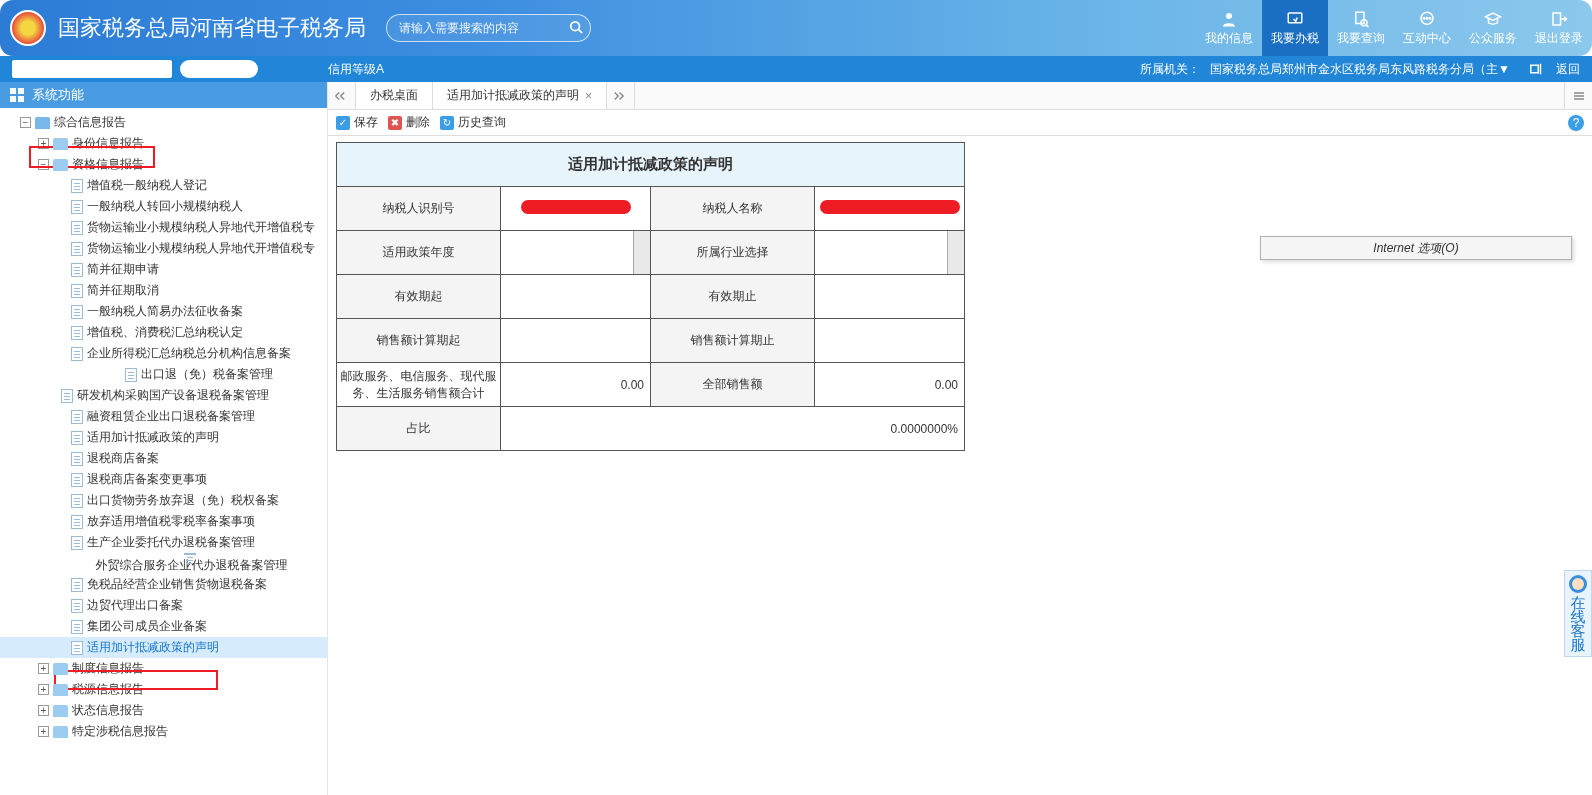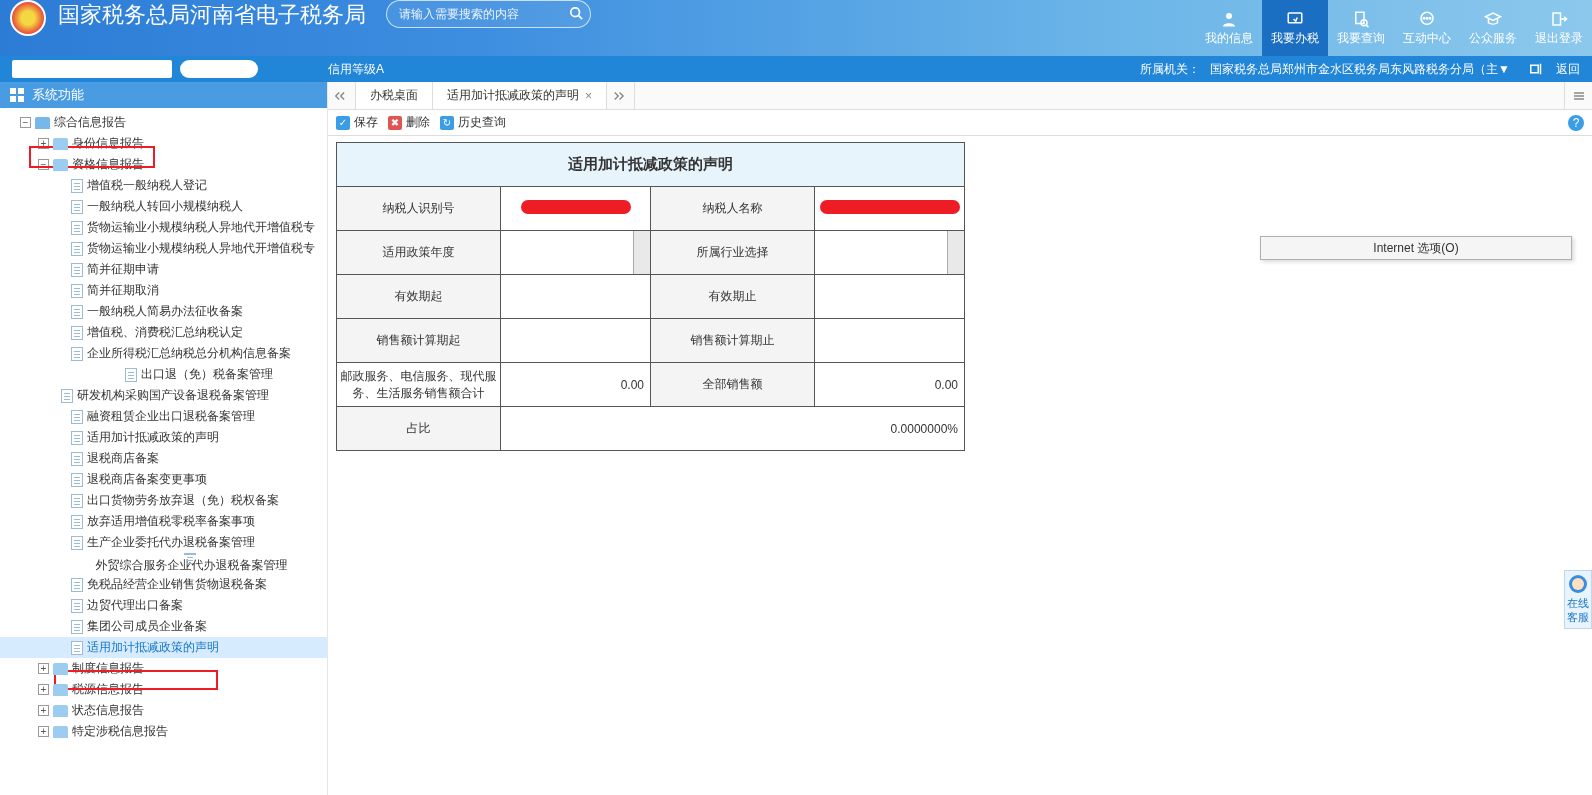--- a/index.html
+++ b/index.html
@@ -1,19 +1,19 @@
 <!DOCTYPE html>
 <html><head>
 <meta charset="utf-8">
 <style>
 * { margin:0; padding:0; box-sizing:border-box; font-family:"Microsoft YaHei",Arial,sans-serif; }
 body { width:1592px; height:795px; overflow:hidden; background:#fff; font-size:12px; color:#333; }
 
 
-.banner { height:56px; background:linear-gradient(to right,#2c7cd6 0%,#3d8ee0 30%,#6bb5e8 70%,#8cc8ec 100%); display:flex; align-items:flex-start; color:#fff; position:relative; }
+.banner { height:56px; background:linear-gradient(to right,#2c7cd6 0%,#3d8ee0 30%,#6bb5e8 70%,#8cc8ec 100%); display:flex; align-items:center; color:#fff; position:relative;border-radius:13px; }
 .logo { width:36px; height:36px; margin-left:10px; border-radius:50%; background:radial-gradient(#f5d742 30%,#e74c3c 70%); border:2px solid #fff; }
 .site-title { font-size:22px; font-weight:400; margin-left:12px; white-space:nowrap; }
 .search-box { margin-left:20px; position:relative; }
 .search-box input { width:205px; height:28px; border:1px solid rgba(255,255,255,.7); background:rgba(255,255,255,.08); border-radius:14px; padding:0 30px 0 12px; color:#fff; font-size:12px; }
 .search-box input::placeholder { color:rgba(255,255,255,.9); }
 .search-icon { position:absolute; right:8px; top:6px; color:#fff; }
 .nav { margin-left:auto; display:flex; height:56px; }
 .nav-item { width:66px; display:flex; flex-direction:column; align-items:center; justify-content:center; cursor:pointer; font-size:12px; }
 .nav-item.active { background:#1b6fc2; }
 .nav-item .nav-icon { font-size:18px; margin-bottom:2px; }
@@ -74,23 +74,23 @@
 .ftitle td { background:#e8f4fb; font-weight:700; font-size:15px; }
 .lab-cell { width:164px; background:#f4f4f4; }
 .val-cell { width:150px; background:#fff; }
 .val-cell.sel { position:relative; }
 .val-cell.sel:after { content:""; position:absolute; right:0; top:0; width:16px; height:100%; background:#e9e9e9; border-left:1px solid #aaa; }
 .val-cell.sel:before { content:""; position:absolute; right:4px; top:50%; border:4px solid transparent; border-top-color:#333; margin-top:-2px; }
 .redmark { display:inline-block; width:110px; height:14px; background:#ee1c25; border-radius:7px; }
 .num-right { text-align:right !important; padding-right:6px; }
 .pct-cell { text-align:right !important; padding-right:6px; }
 
-.ie-dlg { position:absolute; right:20px; top:154px; width:312px; height:24px; border:1px solid #b0b0b0; background:#f5f5f5; font-size:12px; text-align:center; line-height:22px; box-shadow:2px 2px 4px rgba(0,0,0,.15); cursor:pointer; }
-
-.cs-float { position:absolute; right:0; top:488px; width:28px; background:#e9f3fb; border:1px solid #bcd8ef; text-align:center; font-size:11px; color:#1576c7; padding:4px 0; line-height:14px; }
+.ie-dlg { position:absolute; right:20px; top:154px; width:312px; height:24px; border:1px solid #b0b0b0; background:#f5f5f5; font-size:12px; text-align:center; line-height:22px; box-shadow:2px 2px 4px rgba(0,0,0,.15); cursor:pointer;font-style:italic; }
+
+.cs-float { position:absolute; right:0; top:488px; width:28px; background:#e9f3fb; border:1px solid #bcd8ef; text-align:center; font-size:15px; color:#1576c7; padding:4px 0; line-height:14px; }
 .cs-float .agent { width:18px;height:18px;border-radius:50%;background:#3b8de0;margin:0 auto 3px; position:relative; }
 .cs-float .agent:after { content:""; position:absolute; left:3px; top:3px; width:12px; height:12px; border-radius:50%; background:#ffe1c2; }
 
 svg { display:block; }
 </style>
 </head>
 <body>
 
 <div class="banner">
   <div class="logo"></div>

